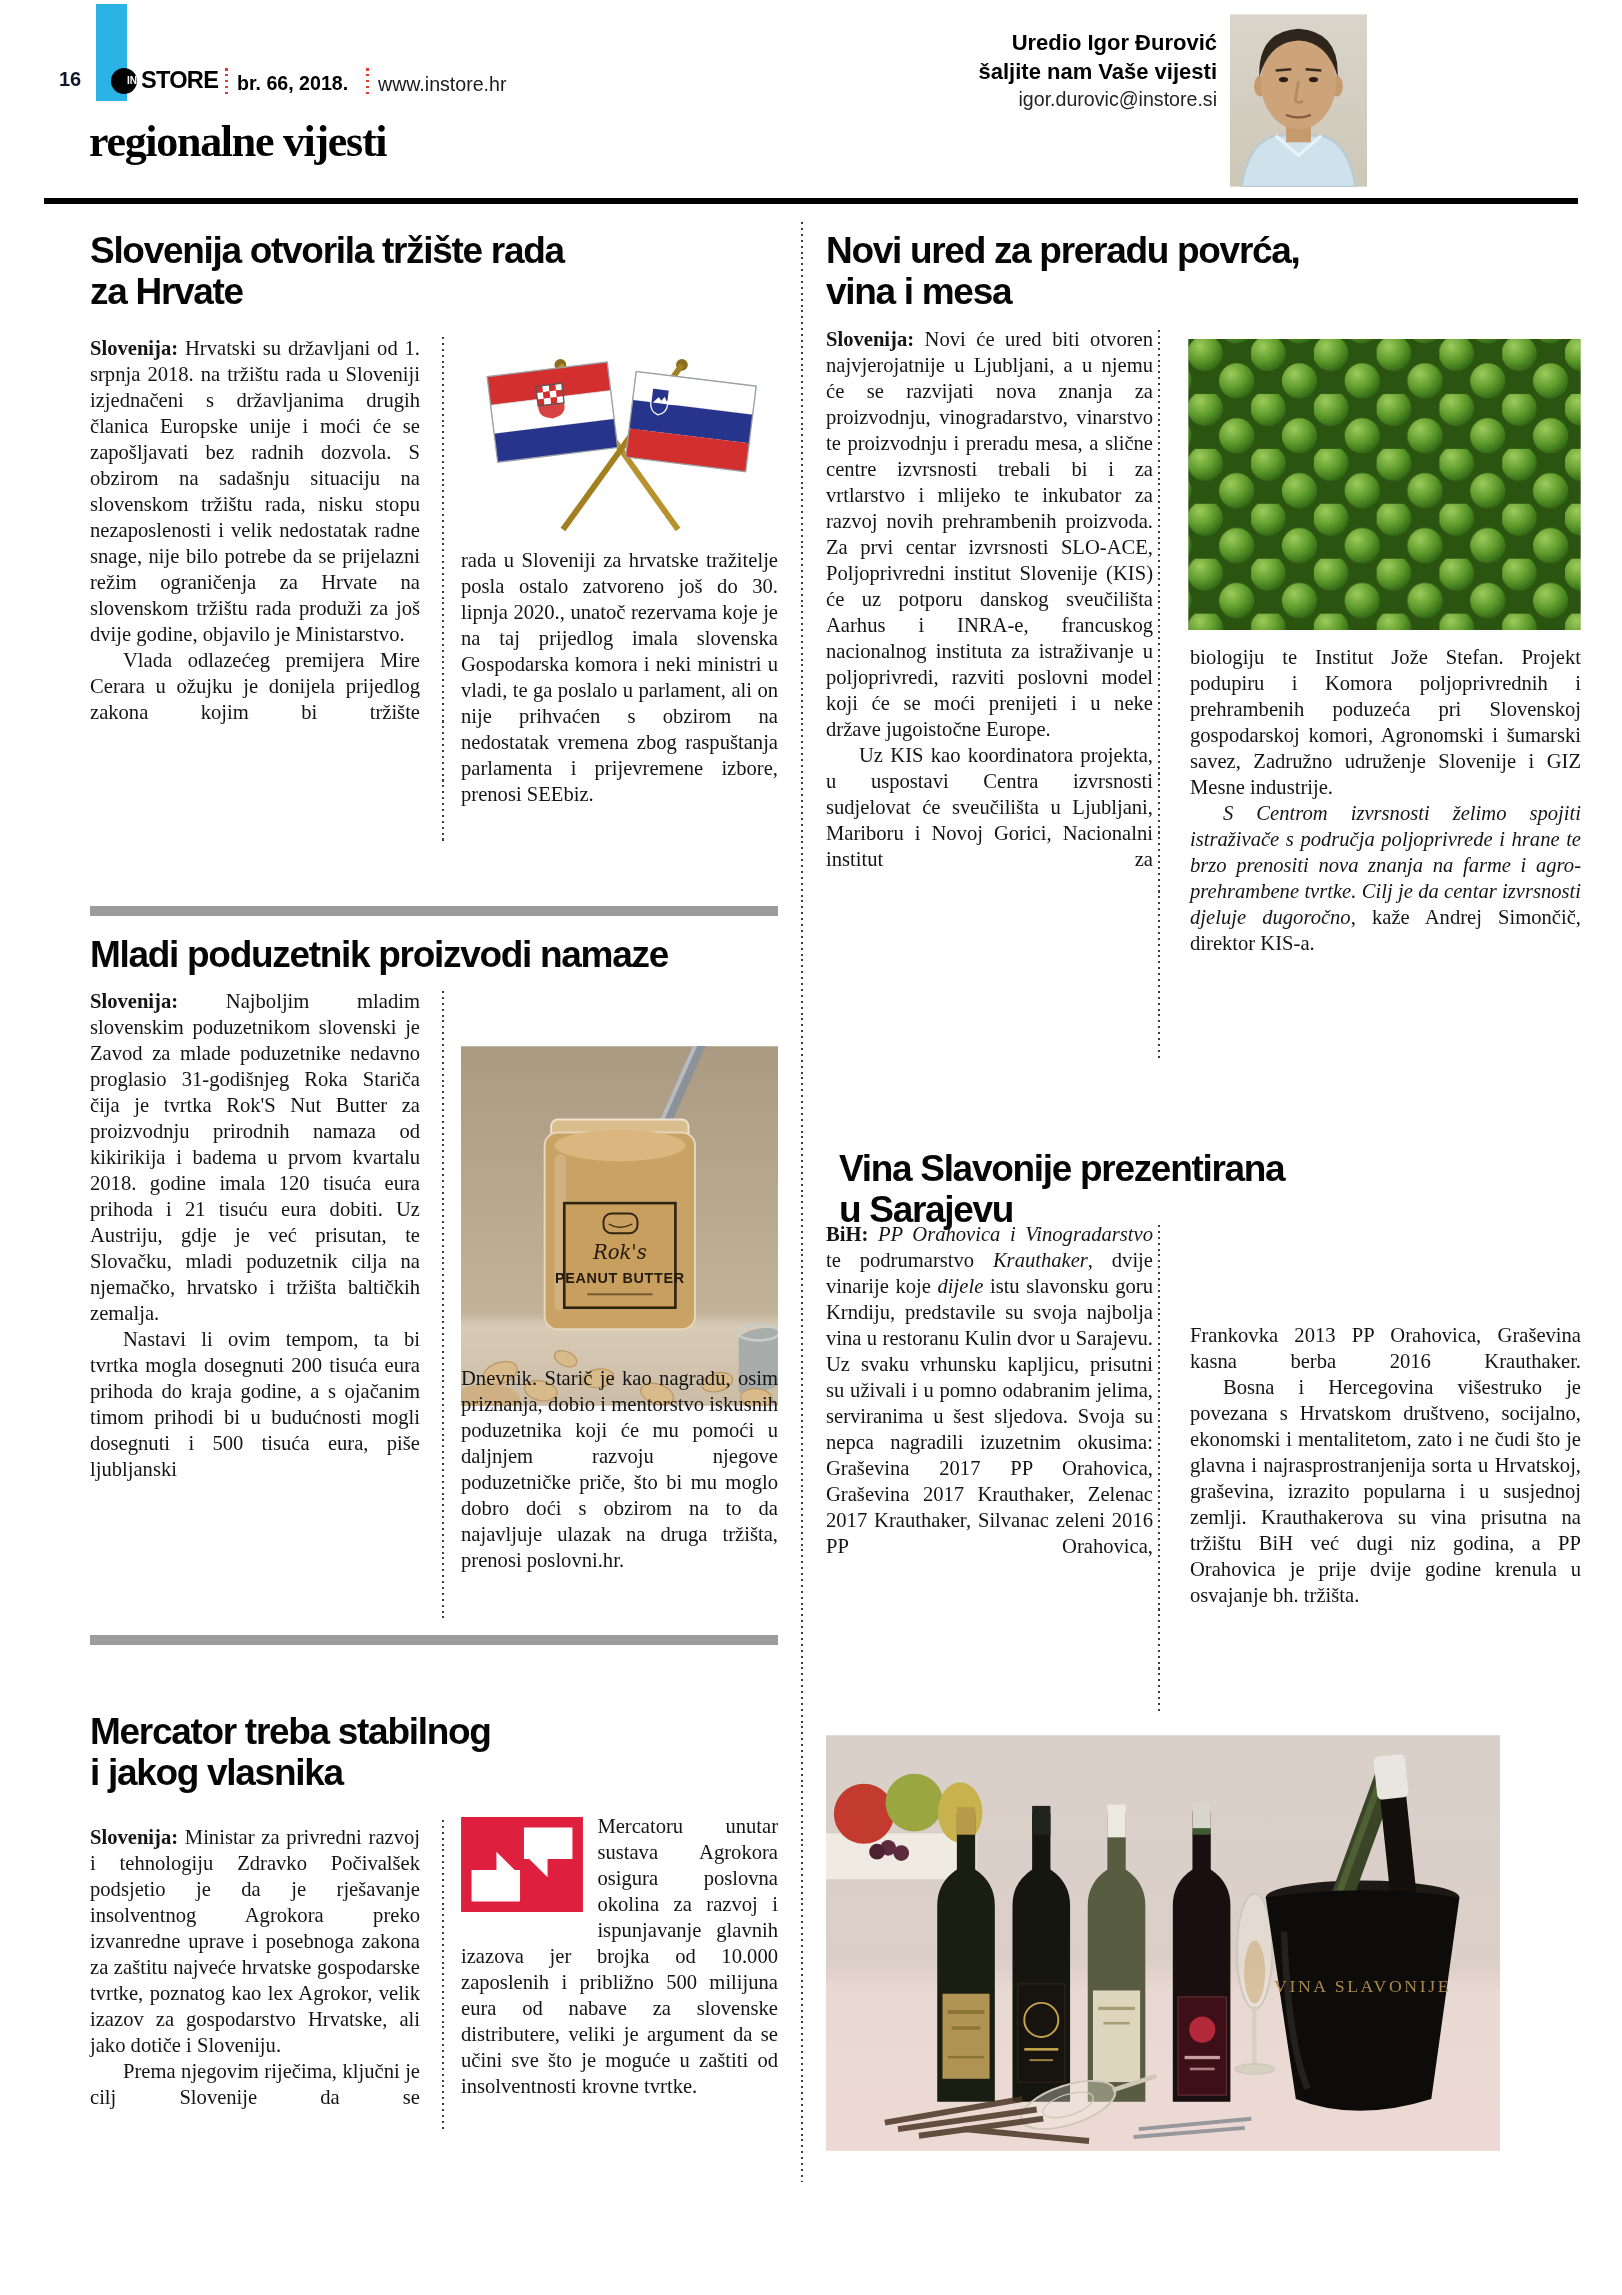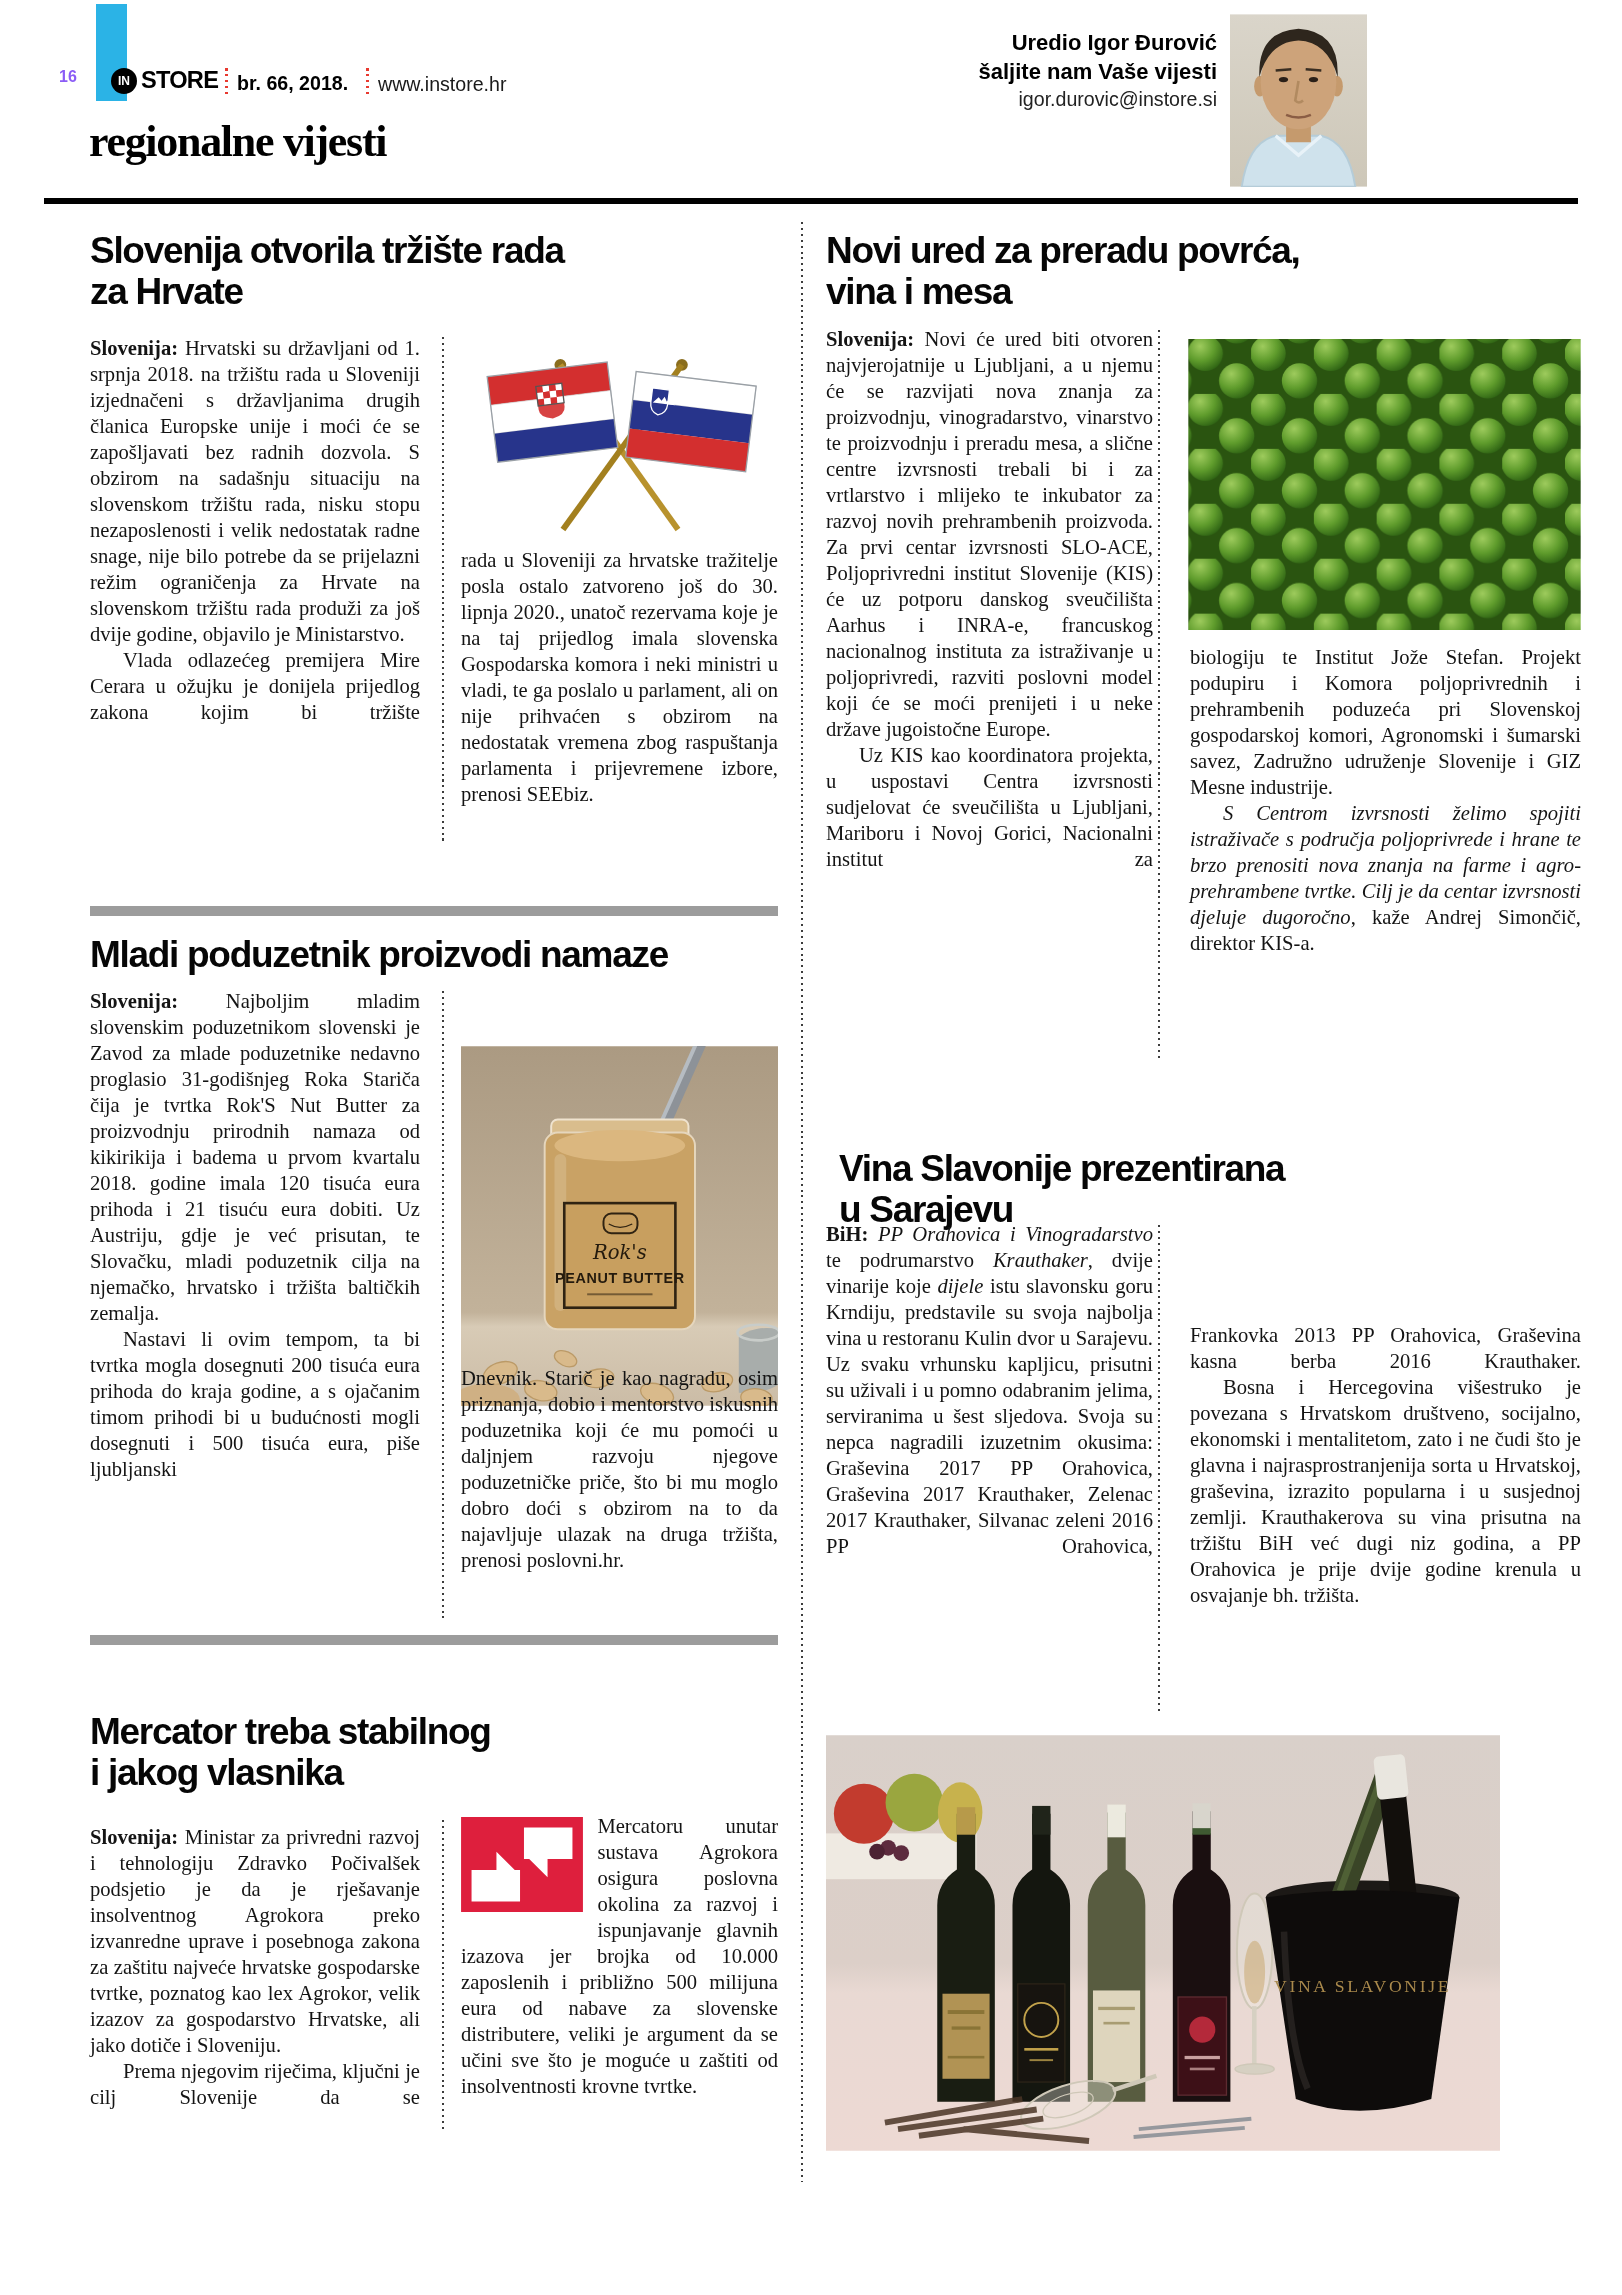--- a/index.html
+++ b/index.html
@@ -4,26 +4,26 @@
 <style>
   html,body { margin:0; padding:0; background:#6f6f6f; }
   .page {
     position:relative; width:1623px; height:2295px; margin:0 auto;
     background:#ffffff; overflow:hidden;
     font-family:"Liberation Serif", serif; color:#141414;
   }
   .abs { position:absolute; }
 
   
-  .page-num { font-family:"Liberation Sans",sans-serif; font-weight:bold; font-size:16px; color:#8b5cf6; }
+  .page-num { font-family:"Liberation Sans",sans-serif; font-weight:bold; font-size:20px; color:#0f172a; }
   .cyan-block { background:#2bb3e6; }
   .logo-circle {
     display:inline-block; width:26px; height:26px; border-radius:50%; background:#000;
-    color:#fff; font-family:"Liberation Sans",sans-serif; font-weight:bold; font-size:12px;
-    text-align:center; line-height:26px; vertical-align:middle;
+    color:#fff; font-family:"Liberation Sans",sans-serif; font-weight:bold; font-size:10px;
+    text-align:right; line-height:26px; vertical-align:middle;
   }
   .logo-store { font-family:"Liberation Sans",sans-serif; font-weight:bold; font-size:23.6px; color:#000; vertical-align:middle; margin-left:3.9px; letter-spacing:-0.7px; }
   .red-sep { width:2.6px; background-image:repeating-linear-gradient(to bottom,#e8392f 0 2.6px,transparent 2.6px 5.9px); }
   .issue { font-family:"Liberation Sans",sans-serif; font-weight:bold; font-size:19.6px; color:#000; }
   .website { font-family:"Liberation Sans",sans-serif; font-size:19.6px; color:#1a1a1a; }
   .editor-block { text-align:right; font-family:"Liberation Sans",sans-serif; }
   .editor-bold { font-weight:bold; font-size:22px; line-height:29px; color:#000; }
   .editor-mail { font-size:19.6px; line-height:27.5px; color:#222; }
   .rule { background:#000; }
   .section-title { font-family:Liberation Serif, serif; font-weight:bold; font-size:44px; letter-spacing:-1.3px; color:#000; }

